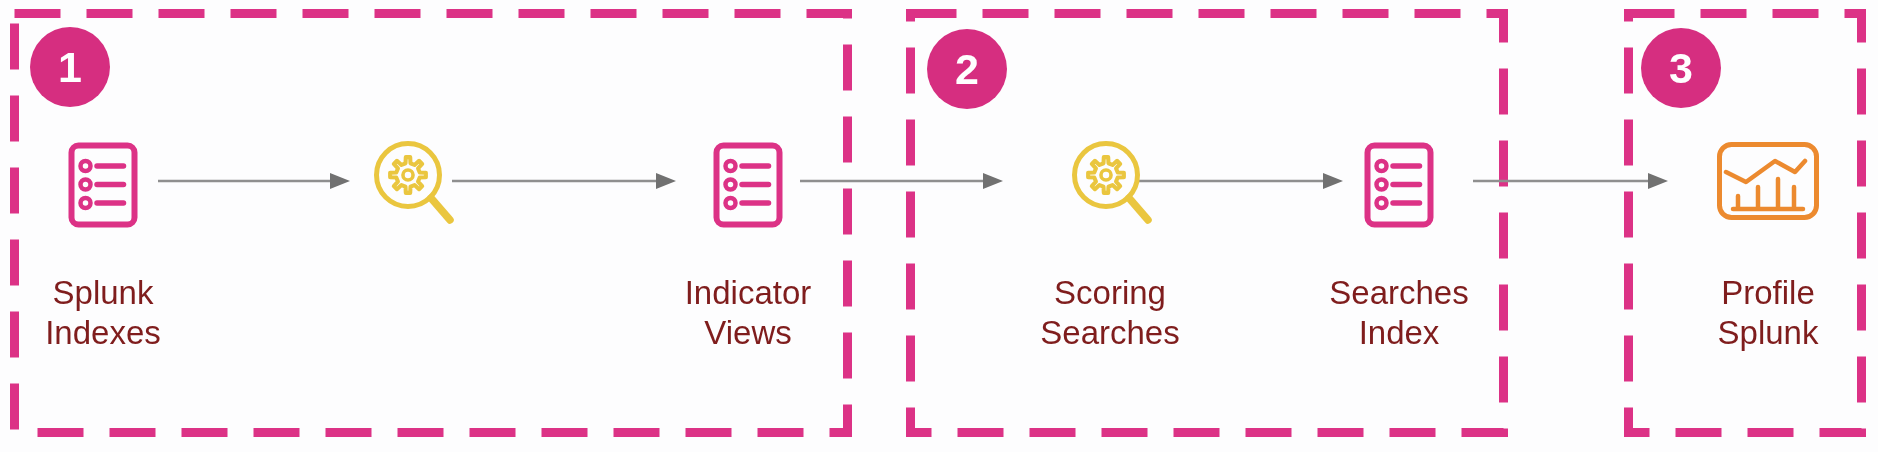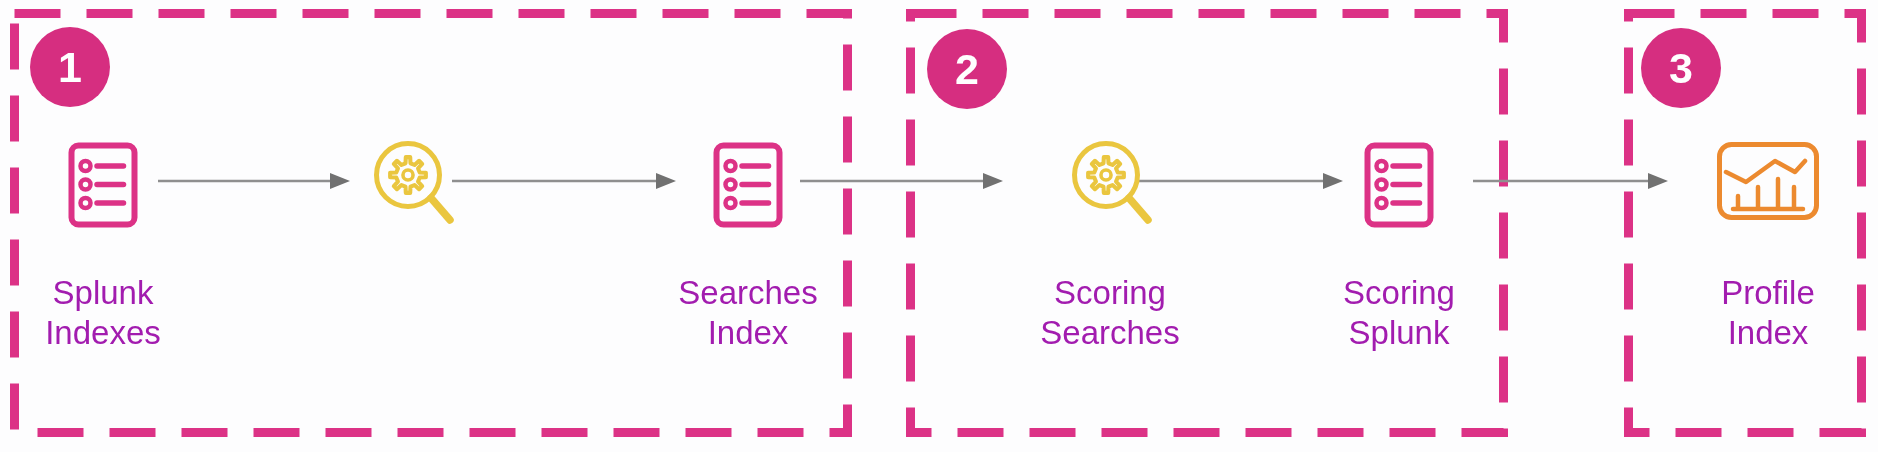--- a/index.html
+++ b/index.html
@@ -23,21 +23,21 @@
     width:170px;height:200px;
     display:flex;flex-direction:column;align-items:center;
   }
   .node .icon-wrap{display:flex;justify-content:center;}
   .icon-list{margin-top:12px;}
   .icon-mag{margin-top:4px;}
   .icon-chart{margin-top:11px;}
   .node-label{
     position:absolute;top:143px;left:0;width:170px;
     text-align:center;
-    font-size:33px;line-height:40px;color:#a21caf;
+    font-size:33px;line-height:40px;color:#7f1d1d;
   }
 </style>
 </head>
 <body>
 
 <div class="canvas">
 
   <svg class="overlay" viewBox="0 0 1878 452">
     <defs>
       <marker id="ah" viewBox="0 0 10 8" refX="1" refY="4" markerWidth="8" markerHeight="6.5" orient="auto-start-reverse">
@@ -99,21 +99,21 @@
       <svg class="icon-list" width="70" height="86" viewBox="0 0 70 86">
         <rect x="3.5" y="3.5" width="63" height="79" rx="7" fill="none" stroke="#dc3286" stroke-width="6"></rect>
         <circle cx="17.5" cy="24" r="5" fill="none" stroke="#dc3286" stroke-width="4.5"></circle>
         <line x1="29" y1="24" x2="55.5" y2="24" stroke="#dc3286" stroke-width="5.5" stroke-linecap="round"></line>
         <circle cx="17.5" cy="42.5" r="5" fill="none" stroke="#dc3286" stroke-width="4.5"></circle>
         <line x1="29" y1="42.5" x2="55.5" y2="42.5" stroke="#dc3286" stroke-width="5.5" stroke-linecap="round"></line>
         <circle cx="17.5" cy="61" r="5" fill="none" stroke="#dc3286" stroke-width="4.5"></circle>
         <line x1="29" y1="61" x2="55.5" y2="61" stroke="#dc3286" stroke-width="5.5" stroke-linecap="round"></line>
       </svg>
     </div>
-    <div class="node-label">Searches Index</div>
+    <div class="node-label">Indicator Views</div>
   </div>
 
   <div class="node" style="left:1025px">
     <div class="icon-wrap">
       <svg class="icon-mag" width="92" height="98" viewBox="0 0 92 98">
         <circle cx="42" cy="41" r="31.5" fill="none" stroke="#eac63f" stroke-width="5"></circle>
         <line x1="65" y1="64" x2="84" y2="86" stroke="#eac63f" stroke-width="7.5" stroke-linecap="round"></line>
         <g transform="translate(42,41) scale(1.2)">
           <path d="M9.78,-2.08 L14.89,-1.83 L14.89,1.83 L9.78,2.08 L8.39,5.45 L11.82,9.23 L9.23,11.82 L5.45,8.39 L2.08,9.78 L1.83,14.89 L-1.83,14.89 L-2.08,9.78 L-5.45,8.39 L-9.23,11.82 L-11.82,9.23 L-8.39,5.45 L-9.78,2.08 L-14.89,1.83 L-14.89,-1.83 L-9.78,-2.08 L-8.39,-5.45 L-11.82,-9.23 L-9.23,-11.82 L-5.45,-8.39 L-2.08,-9.78 L-1.83,-14.89 L1.83,-14.89 L2.08,-9.78 L5.45,8.39 L5.45,8.39 Z" fill="none" stroke="none"></path>
           <path d="M9.78,-2.08 L14.89,-1.83 L14.89,1.83 L9.78,2.08 L8.39,5.45 L11.82,9.23 L9.23,11.82 L5.45,8.39 L2.08,9.78 L1.83,14.89 L-1.83,14.89 L-2.08,9.78 L-5.45,8.39 L-9.23,11.82 L-11.82,9.23 L-8.39,5.45 L-9.78,2.08 L-14.89,1.83 L-14.89,-1.83 L-9.78,-2.08 L-8.39,-5.45 L-11.82,-9.23 L-9.23,-11.82 L-5.45,-8.39 L-2.08,-9.78 L-1.83,-14.89 L1.83,-14.89 L2.08,-9.78 L5.45,-8.39 L9.23,-11.82 L11.82,-9.23 L8.39,-5.45 Z" fill="none" stroke="#eac63f" stroke-width="3.4" stroke-linejoin="round"></path>
@@ -129,31 +129,31 @@
       <svg class="icon-list" width="70" height="86" viewBox="0 0 70 86">
         <rect x="3.5" y="3.5" width="63" height="79" rx="7" fill="none" stroke="#dc3286" stroke-width="6"></rect>
         <circle cx="17.5" cy="24" r="5" fill="none" stroke="#dc3286" stroke-width="4.5"></circle>
         <line x1="29" y1="24" x2="55.5" y2="24" stroke="#dc3286" stroke-width="5.5" stroke-linecap="round"></line>
         <circle cx="17.5" cy="42.5" r="5" fill="none" stroke="#dc3286" stroke-width="4.5"></circle>
         <line x1="29" y1="42.5" x2="55.5" y2="42.5" stroke="#dc3286" stroke-width="5.5" stroke-linecap="round"></line>
         <circle cx="17.5" cy="61" r="5" fill="none" stroke="#dc3286" stroke-width="4.5"></circle>
         <line x1="29" y1="61" x2="55.5" y2="61" stroke="#dc3286" stroke-width="5.5" stroke-linecap="round"></line>
       </svg>
     </div>
-    <div class="node-label">Scoring Splunk</div>
+    <div class="node-label">Searches Index</div>
   </div>
 
   <div class="node" style="left:1683px">
     <div class="icon-wrap">
       <svg class="icon-chart" width="104" height="80" viewBox="0 0 104 80">
         <rect x="3.5" y="3.5" width="97" height="73" rx="12" fill="none" stroke="#ec8a2f" stroke-width="5"></rect>
         <line x1="17" y1="68" x2="87" y2="68" stroke="#ec8a2f" stroke-width="4.5" stroke-linecap="round"></line>
         <line x1="22" y1="66" x2="22" y2="55" stroke="#ec8a2f" stroke-width="4.5" stroke-linecap="round"></line>
         <line x1="42" y1="66" x2="42" y2="46" stroke="#ec8a2f" stroke-width="4.5" stroke-linecap="round"></line>
         <line x1="62" y1="66" x2="62" y2="38" stroke="#ec8a2f" stroke-width="4.5" stroke-linecap="round"></line>
         <line x1="78" y1="66" x2="78" y2="46" stroke="#ec8a2f" stroke-width="4.5" stroke-linecap="round"></line>
         <polyline points="10,31 30,41 59,20 79,31 89,20" fill="none" stroke="#ec8a2f" stroke-width="4.5" stroke-linecap="round" stroke-linejoin="round"></polyline>
       </svg>
     </div>
-    <div class="node-label">Profile Index</div>
+    <div class="node-label">Profile Splunk</div>
   </div>
 
 </div>
 
 </body></html>

